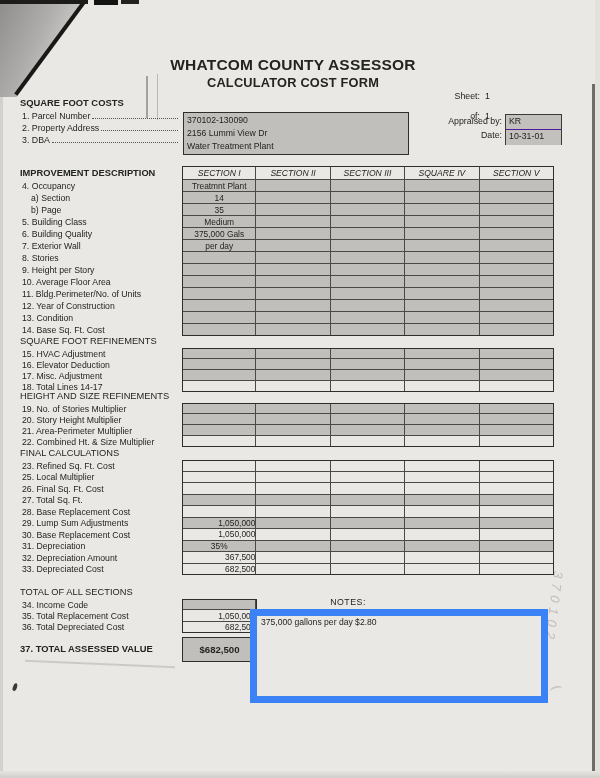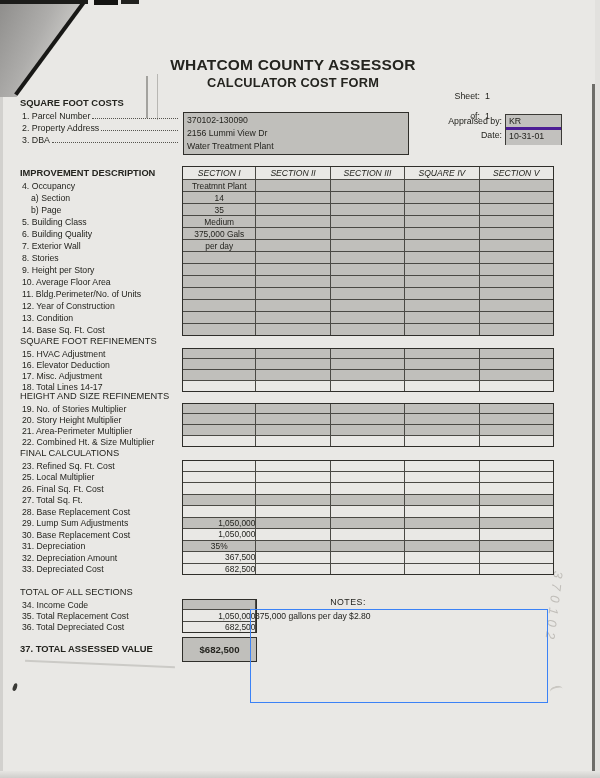--- a/index.html
+++ b/index.html
@@ -42,21 +42,21 @@
   .srow{position:absolute;display:flex;}
   .sr1{top:91px;left:380px;} .sr2{top:102px;left:380px;margin-top:9px;}
   .sr3{top:116px;left:360px;} .sr4{top:130px;left:360px;}
   .slab{display:block;text-align:right;font-size:8.8px;}
   .sr1 .slab,.sr2 .slab{width:100px;}
   .sr3 .slab,.sr4 .slab{width:142px;}
   .sval{margin-left:5px;font-size:8.8px;}
   .appr-box{position:absolute;left:505px;top:114px;width:57px;height:31px;
             border:1px solid #3b3a36;box-sizing:border-box;}
   .appr-cell{height:15px;background:#c2c1be;font-size:8.8px;padding:1px 0 0 3px;box-sizing:border-box;}
-  .appr-cell:first-child{border-bottom:3px solid #4c1d95;}
+  .appr-cell:first-child{border-bottom:1px solid #4c1d95;}
 
   
   .sfc-head{position:absolute;left:20px;top:97px;font-weight:bold;font-size:9.4px;}
   .fields{position:absolute;left:22px;top:110px;width:156px;}
   .fieldrow{display:flex;height:12px;align-items:center;font-size:8.8px;white-space:nowrap;}
   .leader{flex:1;margin:4px 0 0 2px;border-bottom:1.5px dotted #55544e;height:0;}
   .parcel-box{position:absolute;left:183px;top:112px;width:226px;height:43px;background:#c0bfbb;
               border:1.5px solid #2f2e2a;box-sizing:border-box;padding:1px 0 0 3px;}
   .parcel-box div{height:13px;font-size:8.7px;line-height:13px;white-space:nowrap;}
 
@@ -91,21 +91,21 @@
   
   .assessed-label{position:absolute;left:20px;top:643px;font-weight:bold;font-size:9.4px;}
   .assessed-box{position:absolute;left:182px;top:637px;width:75px;height:25px;background:#c0bfbb;
                 border:1.5px solid #2f2e2a;box-sizing:border-box;display:flex;align-items:center;
                 justify-content:center;font-weight:bold;font-size:9.6px;}
 
   
   .notes-head{position:absolute;left:298px;top:597px;width:100px;text-align:center;
               font-size:8.8px;letter-spacing:.5px;}
   .notes-box{position:absolute;left:250px;top:609px;width:298px;height:94px;
-             border:1px solid #3b82f6;box-sizing:border-box;}
+             border:7px solid #3b82f6;box-sizing:border-box;}
   .notes-text{padding:1px 4px;font-size:8.6px;}
 </style>
 </head>
 <body>
 
 <div class="page">
 
   <div class="left-edge"></div>
   <div class="right-strip"></div>
   <div class="right-edge-line"></div>

